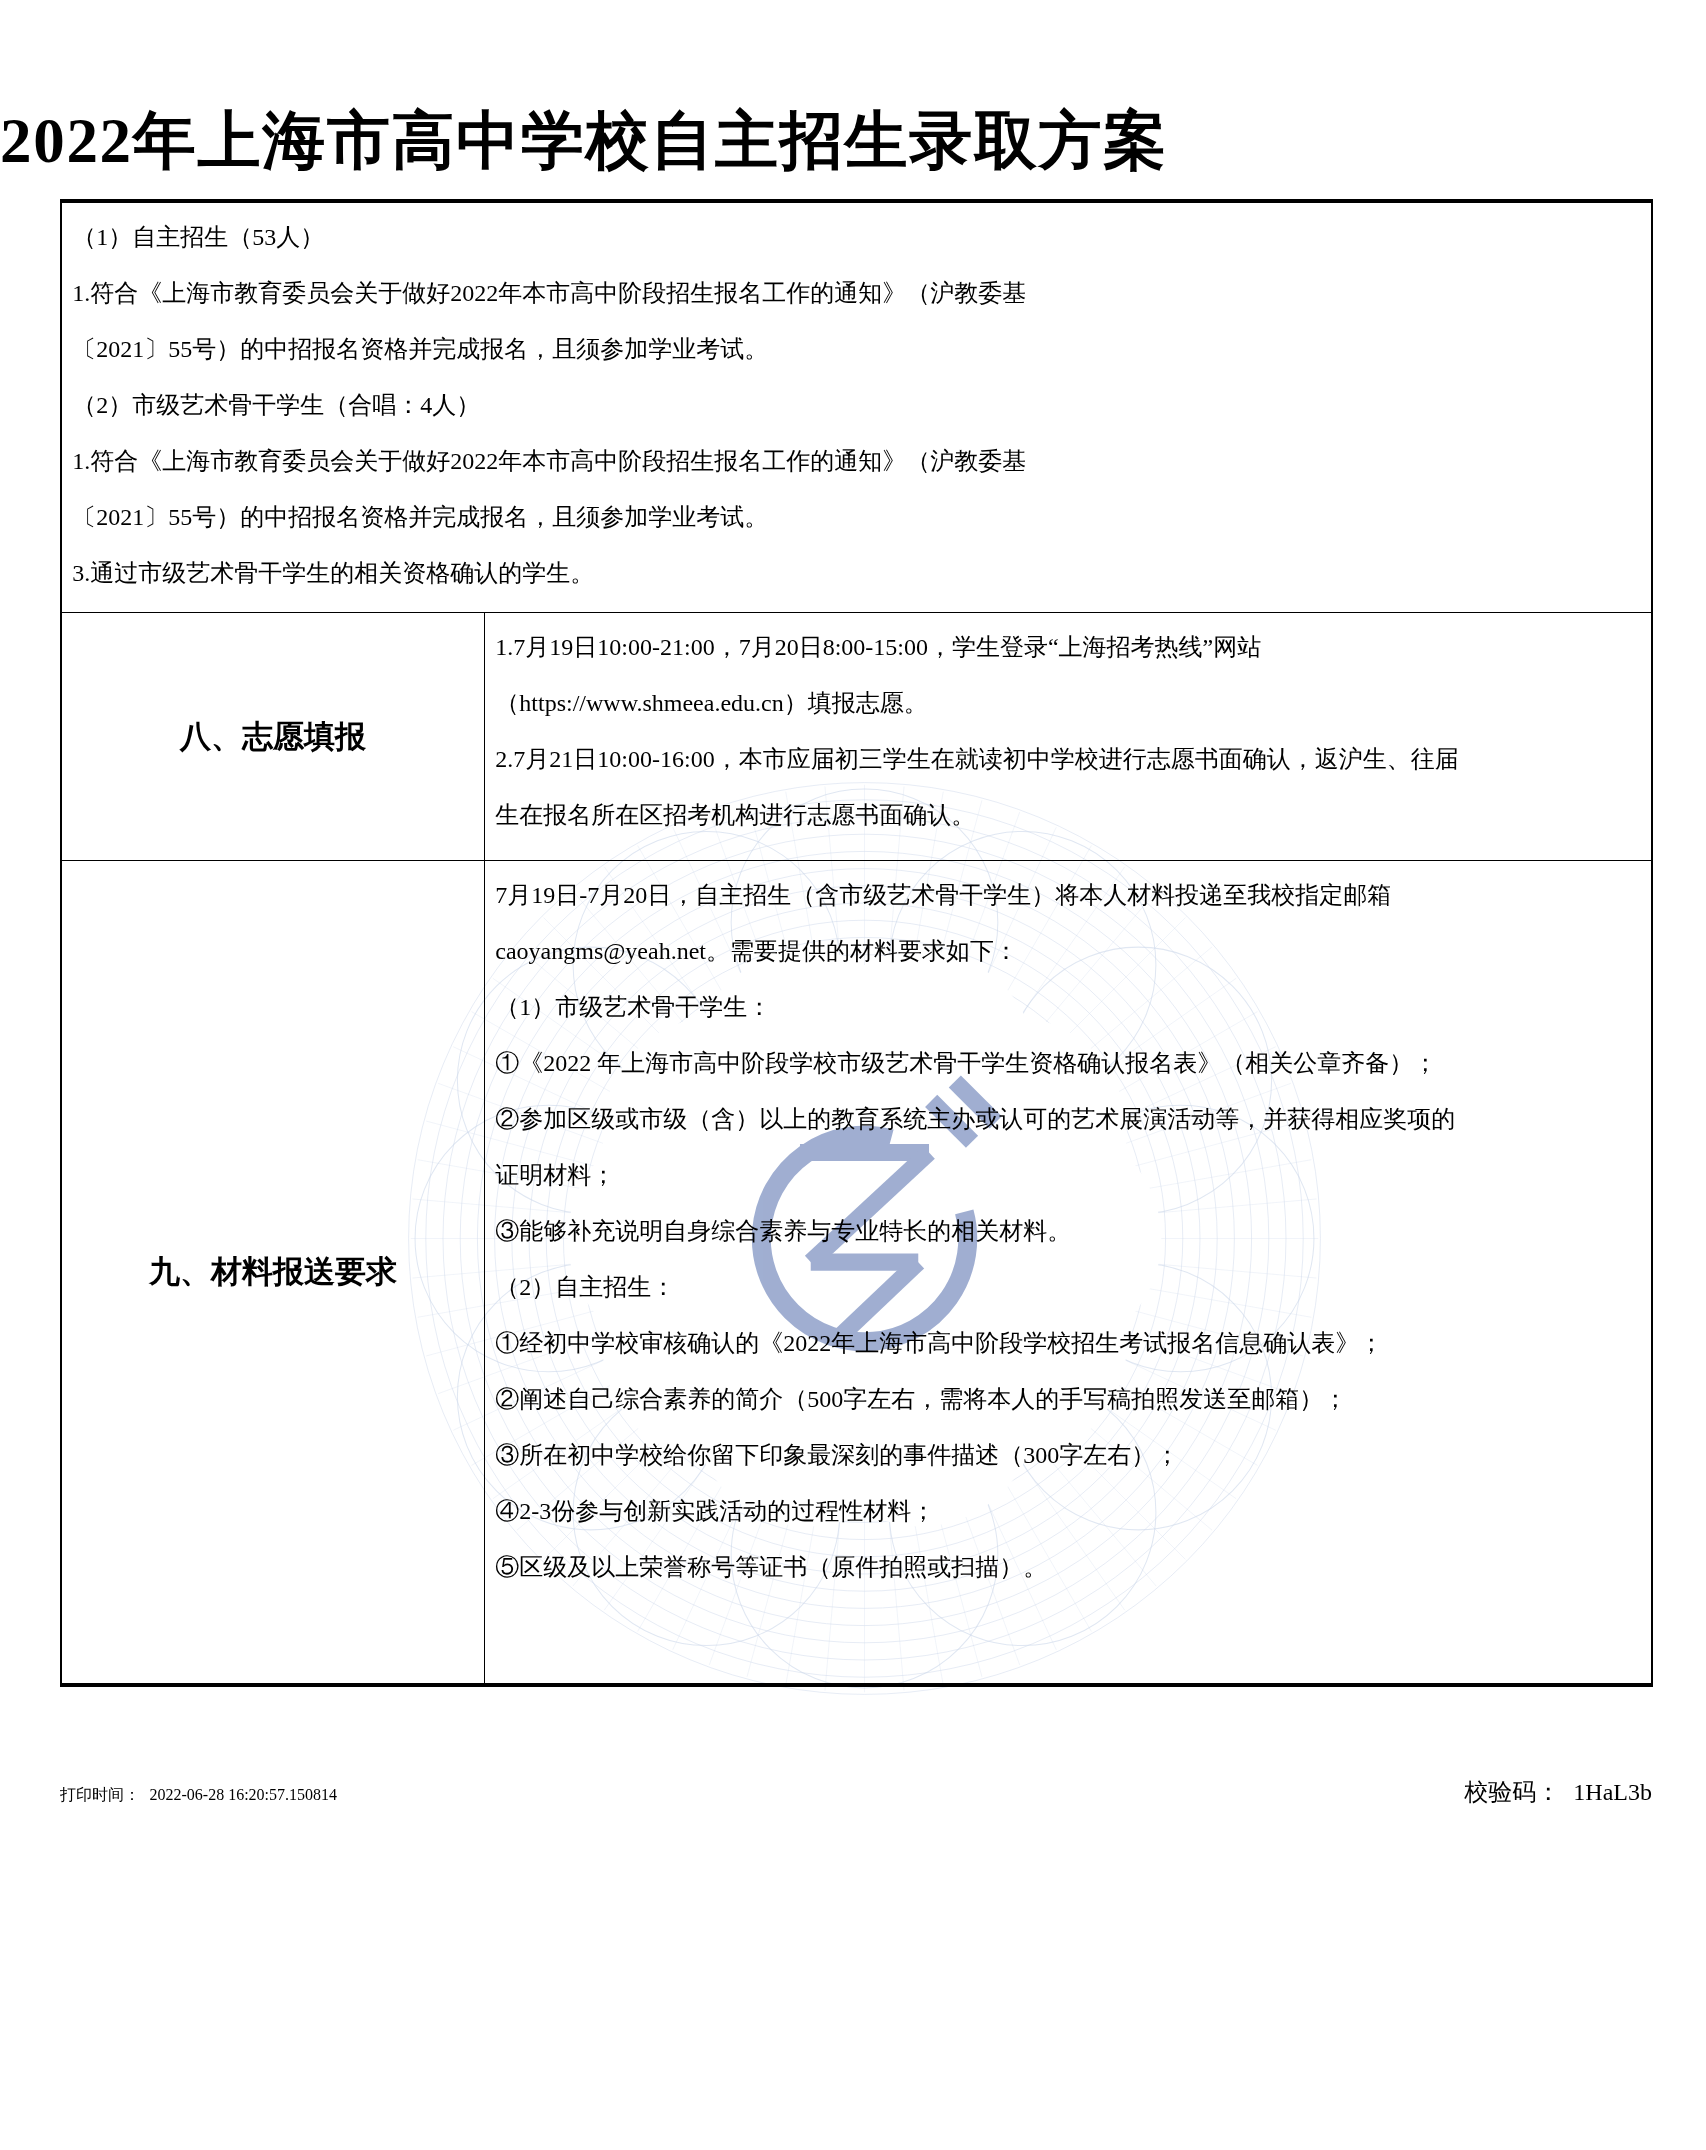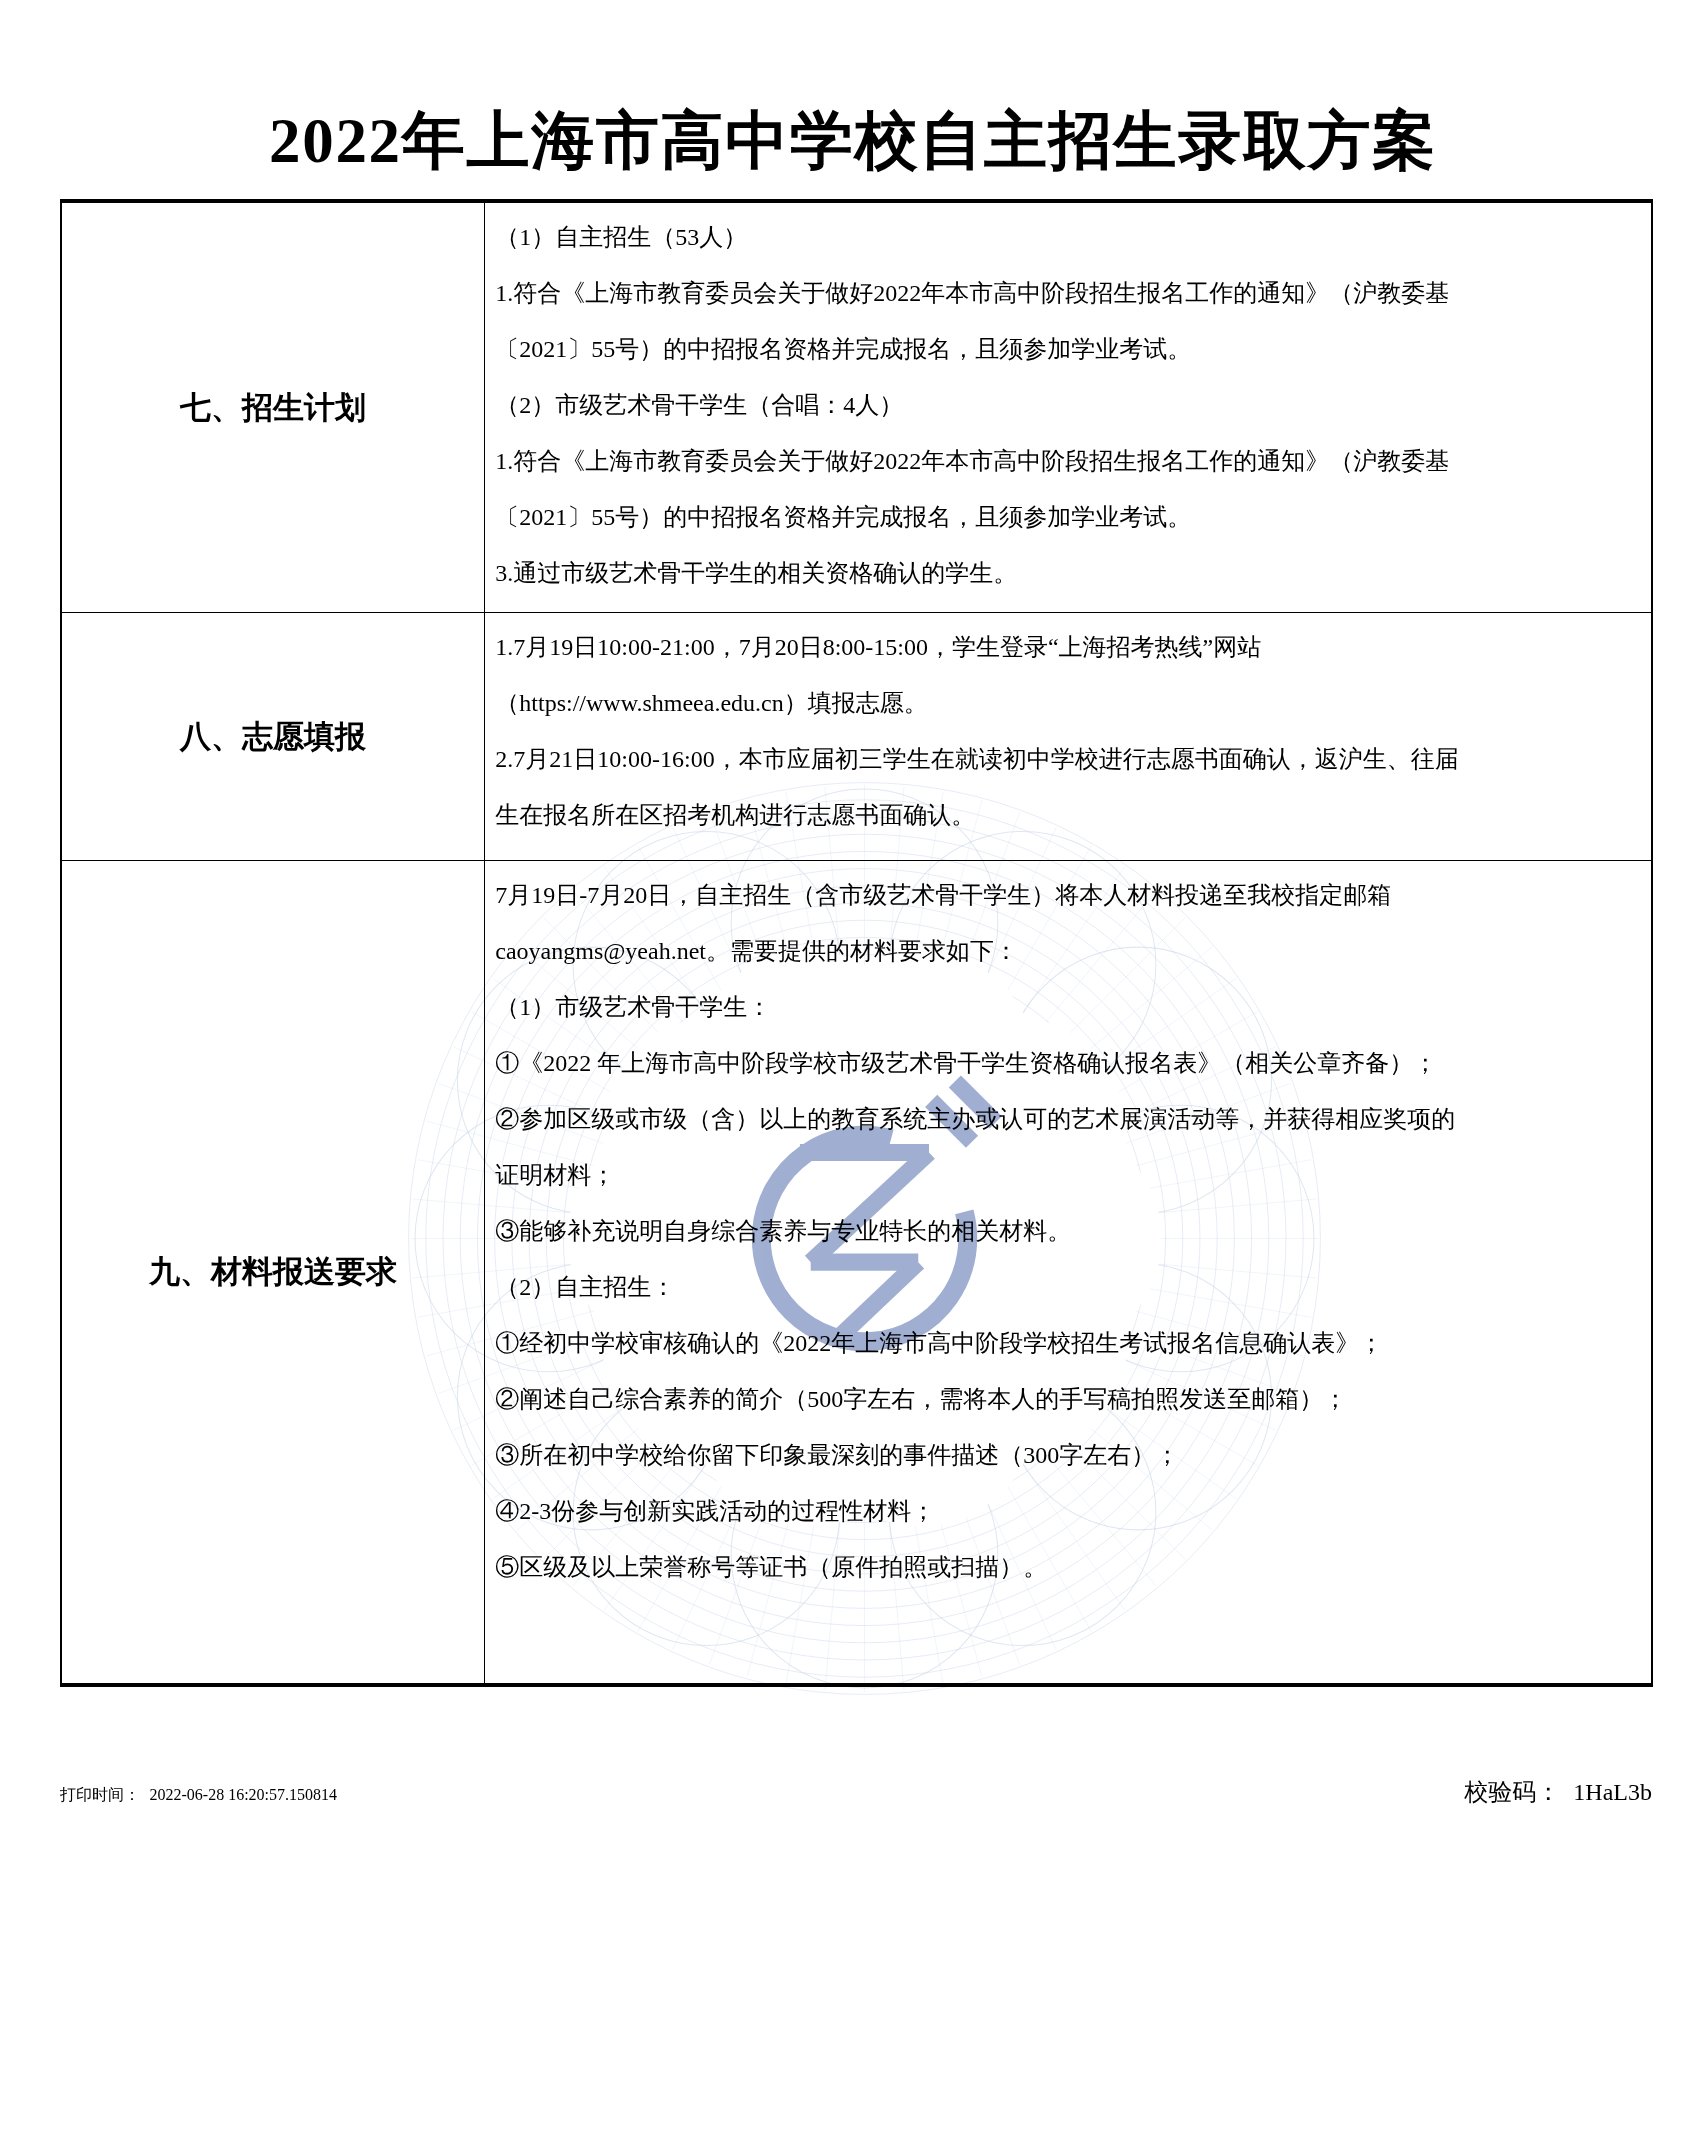--- a/index.html
+++ b/index.html
@@ -3,21 +3,21 @@
 <meta charset="utf-8">
 <style>
   html,body{margin:0;padding:0;}
   body{
     width:1706px;height:2414px;position:relative;background:#ffffff;
     font-family:"Liberation Serif","DejaVu Serif",serif;color:#000;
     overflow:hidden;
   }
   .page-title{
     position:absolute;top:107px;left:0;width:100%;
-    text-align:center;font-size:63px;line-height:69px;font-weight:bold;
+    text-align:left;font-size:63px;line-height:69px;font-weight:bold;
     letter-spacing:1.7px;margin:0;z-index:2;
   }
   .watermark{
     position:absolute;left:400px;top:774px;width:929px;height:929px;
     z-index:0;pointer-events:none;
   }
   .admission-table{
     position:absolute;left:60px;top:199px;width:1589px;
     border:2.6px solid #000;border-top-width:4.7px;border-bottom-width:4.7px;
     z-index:1;background:transparent;
@@ -178,21 +178,20 @@
       <path d="M 1235 760 L 1330 855"></path>
       <path d="M 1290 715 L 1385 810"></path>
     </g>
   </g>
 </svg>
 
 <h1 class="page-title">2022年上海市高中学校自主招生录取方案</h1>
 
 <div class="admission-table">
   <div class="t-row row-1">
-    <div class="label-cell">七、招生计划</div>
     <div class="content-cell">
         <div class="line">（1）自主招生（53人）</div>
         <div class="line">1.符合《上海市教育委员会关于做好2022年本市高中阶段招生报名工作的通知》（沪教委基</div>
         <div class="line">〔2021〕55号）的中招报名资格并完成报名，且须参加学业考试。</div>
         <div class="line">（2）市级艺术骨干学生（合唱：4人）</div>
         <div class="line">1.符合《上海市教育委员会关于做好2022年本市高中阶段招生报名工作的通知》（沪教委基</div>
         <div class="line">〔2021〕55号）的中招报名资格并完成报名，且须参加学业考试。</div>
         <div class="line">3.通过市级艺术骨干学生的相关资格确认的学生。</div>
       </div>
   </div>

